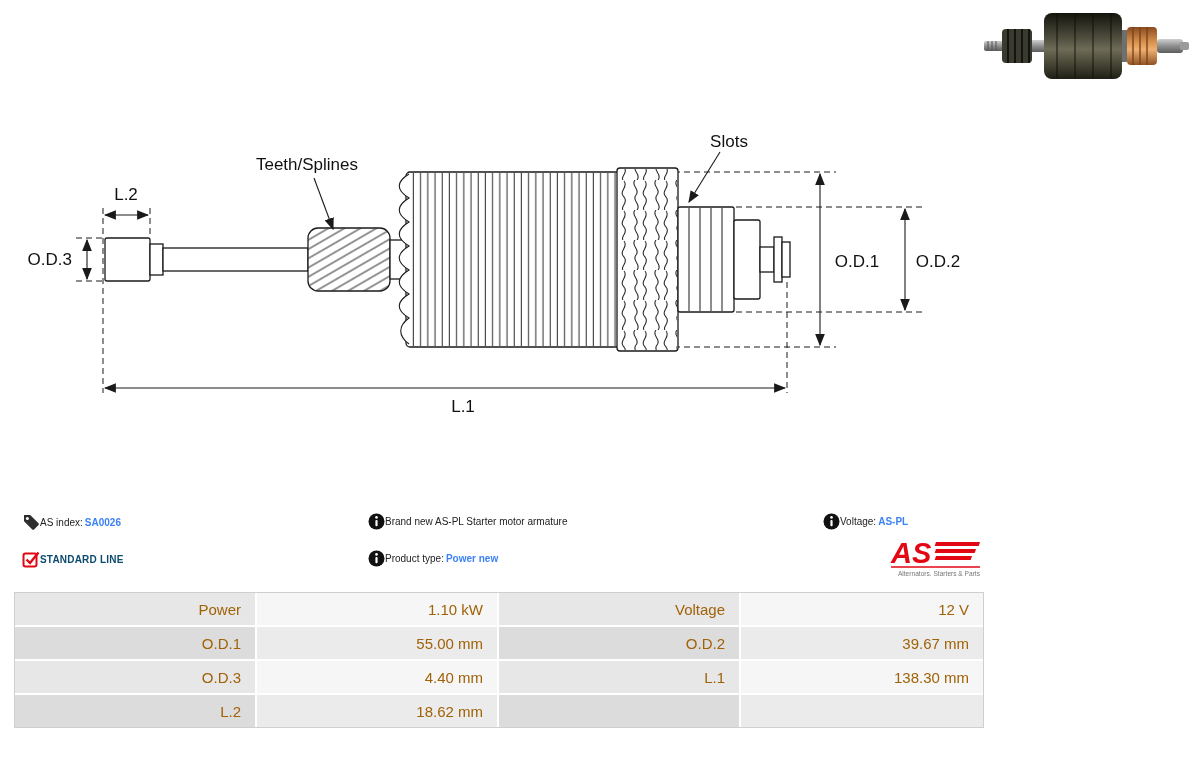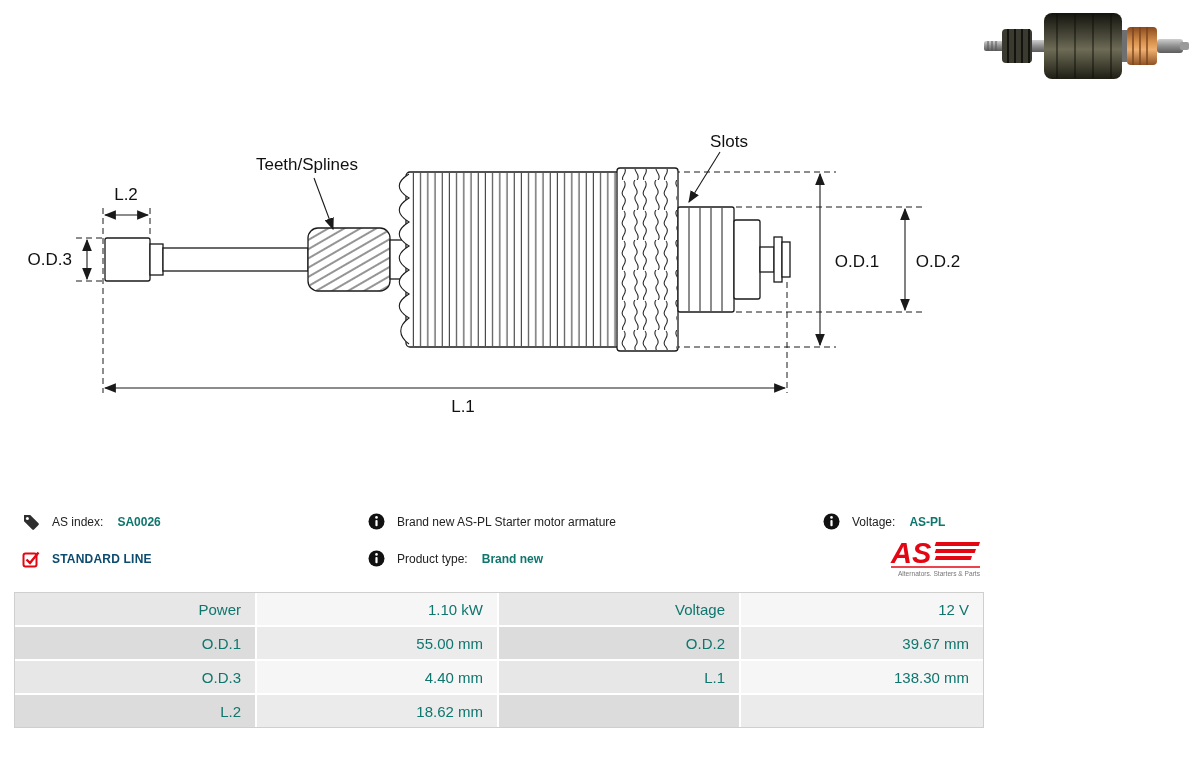--- a/index.html
+++ b/index.html
@@ -7,32 +7,32 @@
     position:relative;width:1196px;height:776px;background:#fff;overflow:hidden;
     font-family:"Liberation Sans","DejaVu Sans",sans-serif;color:#222;
   }
   
   .photo{position:absolute;top:4px;left:982px;width:210px;height:84px;}
   
   .diagram{position:absolute;top:90px;left:0;width:1000px;height:380px;}
   .diagram text{font-family:"Liberation Sans","DejaVu Sans",sans-serif;font-size:17px;fill:#111;}
   
   .info{position:absolute;left:0;top:505px;width:1196px;height:82px;}
-  .info-item{position:absolute;display:flex;align-items:center;gap:12px;font-size:12px;white-space:nowrap;}
-  .info-item .val{font-weight:bold;color:#0f766e;margin-left:2px;}
+  .info-item{position:absolute;display:flex;align-items:center;gap:0;font-size:10px;white-space:nowrap;}
+  .info-item .val{font-weight:bold;color:#3b82f6;margin-left:2px;}
   .row1{top:8px;}  .row2{top:45px;}
   .colA{left:22px;} .colB{left:368px;align-items:center;} .colC{left:823px;}
   .std-line{color:#0c4a6e;font-weight:bold;letter-spacing:.2px;}
   .logo{position:absolute;left:890px;top:32px;width:92px;height:44px;}
   
   .spec-wrap{position:absolute;left:14px;top:592px;width:968px;border:1px solid #cfcfcf;}
   table.spec{width:100%;border-collapse:separate;border-spacing:0;table-layout:fixed;}
   table.spec td{
     height:32px;padding:0 14px 0 24px;text-align:right;vertical-align:middle;
-    font-size:15px;color:#0f766e;border-bottom:2px solid #fff;border-right:2px solid #fff;
+    font-size:15px;color:#a16207;border-bottom:2px solid #fff;border-right:2px solid #fff;
   }
   table.spec td:last-child{border-right:none;}
   table.spec tr:last-child td{border-bottom:none;}
   table.spec tr:nth-child(odd) td.lc{background:#e7e7e7;}
   table.spec tr:nth-child(odd) td.vc{background:#f6f6f6;}
   table.spec tr:nth-child(even) td.lc{background:#dcdcdc;}
   table.spec tr:nth-child(even) td.vc{background:#ebebeb;}
 </style>
 </head>
 <body>
@@ -194,21 +194,21 @@
       <span class="std-line">STANDARD LINE</span>
     </div>
 
     <div class="info-item row2 colB">
       <svg width="17" height="17" viewBox="0 0 17 17">
         <circle cx="8.5" cy="8.5" r="8" fill="#111"></circle>
         <rect x="7.4" y="7" width="2.2" height="6.2" rx="1" fill="#fff"></rect>
         <circle cx="8.5" cy="4.4" r="1.3" fill="#fff"></circle>
       </svg>
       <span>Product type:</span>
-      <span class="val">Brand new</span>
+      <span class="val">Power new</span>
     </div>
 
     <svg class="logo" viewBox="0 0 92 44">
       <text x="1" y="26" font-size="29" font-style="italic" font-weight="bold" fill="#e30613" font-family="Liberation Sans, DejaVu Sans, sans-serif">AS</text>
       <rect x="46" y="5" width="44" height="4" fill="#e30613" transform="skewX(-18)" transform-origin="46 5"></rect>
       <rect x="46" y="12" width="40" height="4" fill="#e30613" transform="skewX(-18)" transform-origin="46 12"></rect>
       <rect x="46" y="19" width="36" height="4" fill="#e30613" transform="skewX(-18)" transform-origin="46 19"></rect>
       <line x1="1" y1="30" x2="90" y2="30" stroke="#e30613" stroke-width="1.6"></line>
       <text x="90" y="39" font-size="6.6" fill="#777" text-anchor="end" font-family="Liberation Sans, DejaVu Sans, sans-serif">Alternators. Starters &amp; Parts</text>
     </svg>

